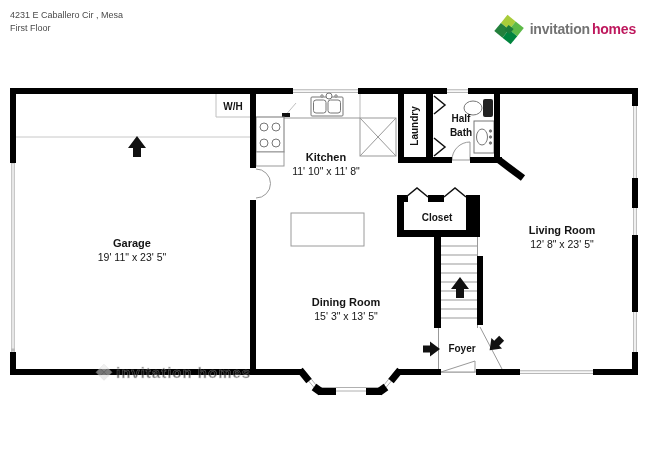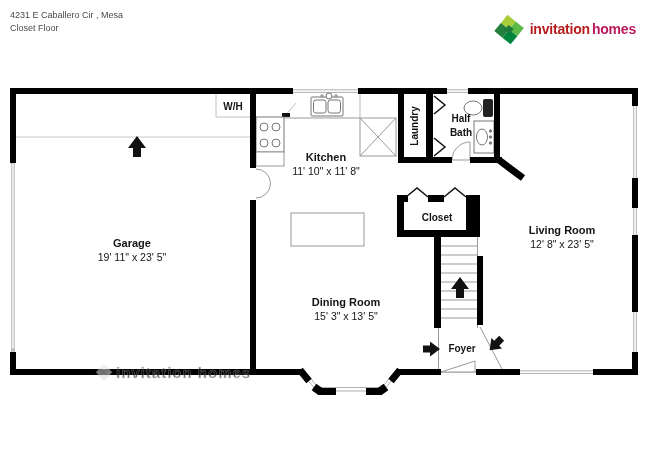--- a/index.html
+++ b/index.html
@@ -1,40 +1,40 @@
 <!DOCTYPE html>
 <html><head>
 <meta charset="utf-8">
 <style>
   html,body{margin:0;padding:0;background:#fff;}
   .page{position:relative;width:650px;height:416px;background:#fff;overflow:hidden;
         font-family:"Liberation Sans",sans-serif;}
   .address{position:absolute;left:10px;top:9px;font-size:9px;color:#4a4a4a;line-height:13px;}
   .brand{position:absolute;right:14px;top:13px;display:flex;align-items:center;gap:5px;}
   .brand-text{font-size:14px;font-weight:bold;letter-spacing:-0.2px;}
-  .brand-text .primary{color:#b91c1c;}
+  .brand-text .primary{color:#737373;}
   .brand-text .secondary{color:#be185d;margin-left:2px;}
   svg text{fill:#141414;}
   .room-name{font-family:"Liberation Sans",sans-serif;font-size:11px;font-weight:bold;}
   .room-dims{font-family:"Liberation Sans",sans-serif;font-size:10.5px;}
   .small-label{font-family:"Liberation Sans",sans-serif;font-size:10px;font-weight:bold;}
   .footer{position:absolute;left:0;top:431px;width:650px;height:29px;background:#ededed;
           border-top:1px solid #ddd;box-sizing:border-box;padding:4px 0 0 8px;
           color:#9b9b9b;font-size:6px;line-height:9px;}
   .footer-badge{position:absolute;left:148px;top:450px;width:66px;height:7px;
           background:#1a1a1a;border-radius:3.5px;}
 </style>
 </head>
 <body>
 
 <div class="page">
 
   <div class="address">
     <div>4231 E Caballero Cir , Mesa</div>
-    <div>Closet Floor</div>
+    <div>First Floor</div>
   </div>
 
   <div class="brand">
     <svg width="32" height="32" viewBox="-14 -14 28 28">
       <g transform="rotate(-6)">
         <path d="M0,-12.5 L6.5,-6 L0,0.5 L-6.5,-6 Z" fill="#a8cc3a"></path>
         <path d="M6.5,-6 L13,0.5 L6.5,7 L0,0.5 Z" fill="#5cb947"></path>
         <path d="M-6.5,-6 L0,0.5 L-6.5,7 L-13,0.5 Z" fill="#23803c"></path>
         <path d="M0,0.5 L6.5,7 L0,13.5 L-6.5,7 Z" fill="#00843e"></path>
         <path d="M0,-3.5 L4,0.5 L0,4.5 L-4,0.5 Z" fill="#1c7a3a"></path>

